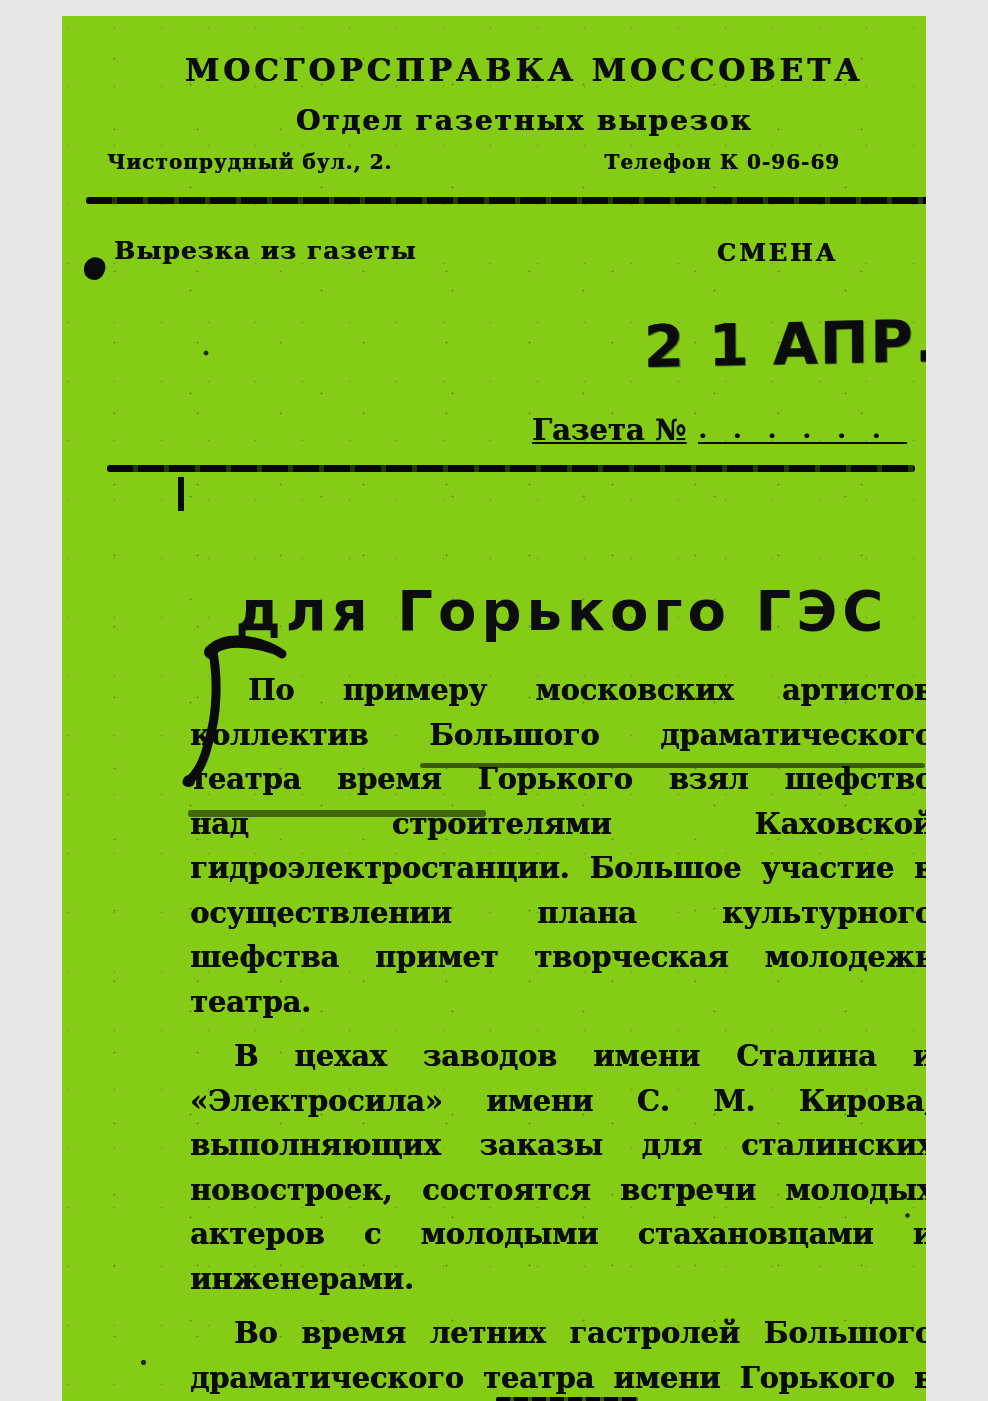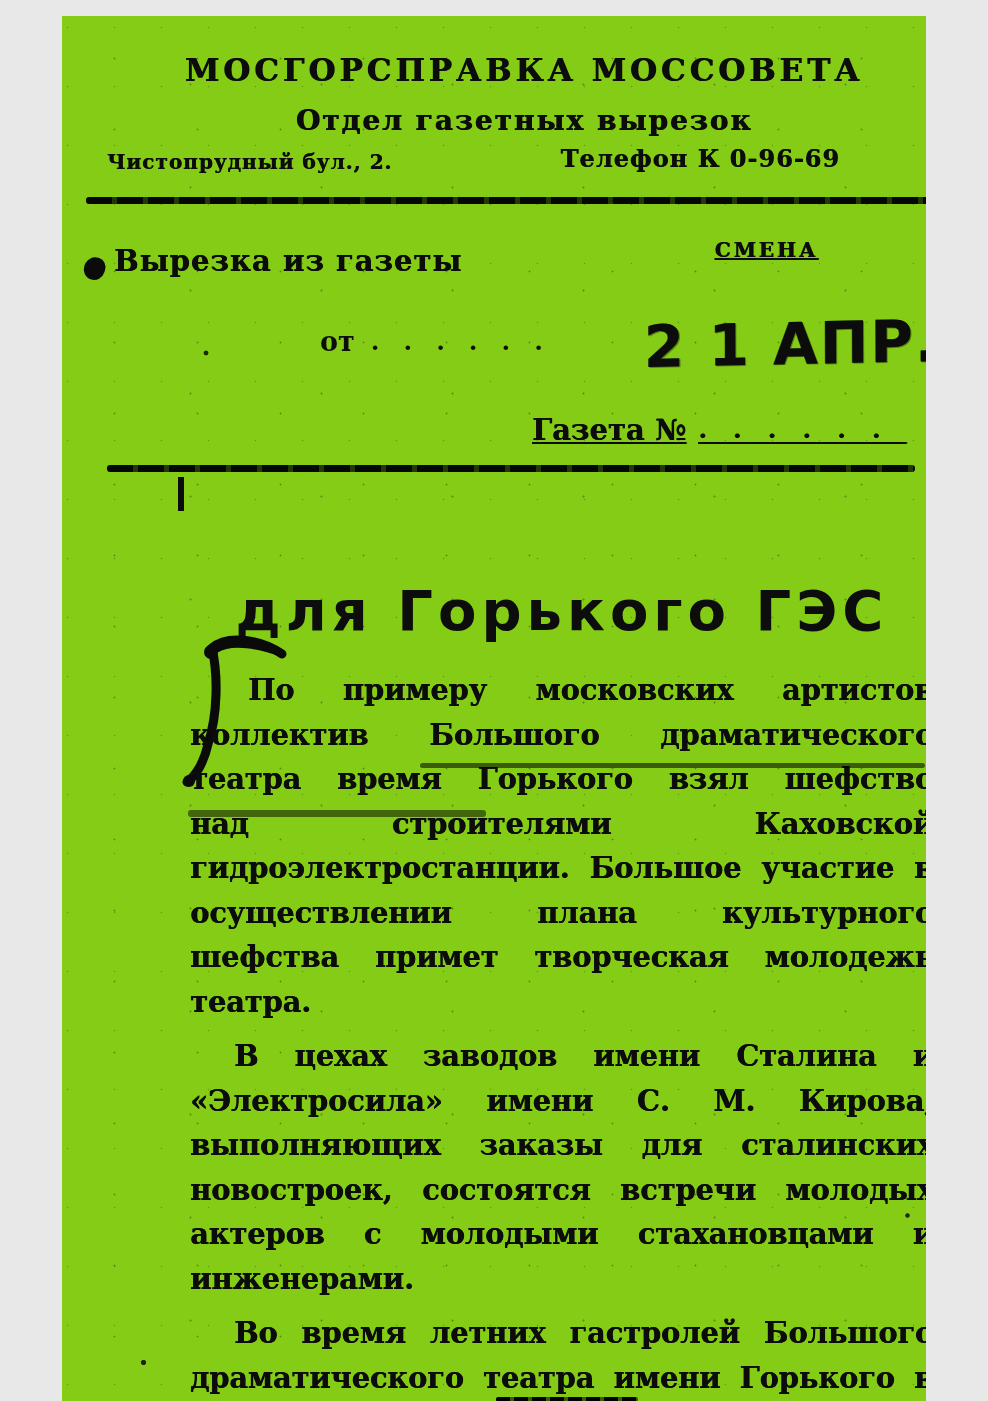--- a/index.html
+++ b/index.html
@@ -25,31 +25,31 @@
   }
   .abs{position:absolute;}
   .heavy{text-shadow:.8px 0 0 currentColor;}
   .soft{text-shadow:.5px 0 0 currentColor;}
 
   .org{top:36px;left:0;width:924px;text-align:center;
        font-size:31px;font-weight:bold;letter-spacing:4px;}
   .dept{top:88px;left:0;width:924px;text-align:center;
        font-size:28px;font-weight:bold;letter-spacing:2px;}
   .addr{top:134px;left:45px;font-size:20px;font-weight:bold;letter-spacing:1px;}
-  .phone{top:128px;right:86px;font-size:24px;font-weight:bold;letter-spacing:1px;}
+  .phone{top:134px;right:86px;font-size:20px;font-weight:bold;letter-spacing:1px;}
 
   .rule{background:repeating-linear-gradient(90deg,#070707 0 26px,rgba(0,0,0,.72) 26px 31px);
         border-radius:3px;}
   .rule1{top:181px;left:24px;width:884px;height:7px;}
   .rule2{top:449px;left:45px;width:808px;height:7px;}
 
   .blot{top:241px;left:22px;width:21px;height:23px;background:#0b0b0b;
         border-radius:54% 46% 50% 50%;transform:rotate(18deg);}
-  .cliplabel{top:228px;left:52px;font-size:29px;font-weight:bold;letter-spacing:1px;text-align:center;}
-  .papername{top:222px;right:108px;font-size:20px;font-weight:bold;letter-spacing:3px;text-decoration:underline;}
+  .cliplabel{top:220px;left:52px;font-size:25px;font-weight:bold;letter-spacing:1px;text-align:center;}
+  .papername{top:222px;right:88px;font-size:24px;font-weight:bold;letter-spacing:3px;}
 
   .fromrow{top:310px;left:258px;font-size:27px;font-weight:bold;}
   .dots{font-size:25px;letter-spacing:24px;margin-left:16px;font-weight:bold;
         vertical-align:1px;}
   .stamp{top:292px;left:582px;font-family:"DejaVu Sans","Liberation Sans",sans-serif;
         font-size:58px;font-weight:bold;letter-spacing:2px;white-space:nowrap;
         transform:rotate(-1.2deg) skewX(-1deg);
         text-shadow:1px 1px 0 rgba(0,0,0,.35), -0.5px 0 0 rgba(0,0,0,.5);}
   .city{top:399px;left:48px;font-size:30px;font-weight:bold;letter-spacing:2px;}
   .issue{top:397px;left:470px;font-size:29px;font-weight:bold;white-space:nowrap;text-decoration:underline;}
@@ -91,23 +91,20 @@
   <div class="abs dept heavy">Отдел газетных вырезок</div>
   <div class="abs addr soft">Чистопрудный бул., 2.</div>
   <div class="abs phone soft">Телефон К 0-96-69</div>
 
   <div class="abs rule rule1"></div>
 
   <div class="abs blot"></div>
   <div class="abs cliplabel soft">Вырезка из газеты</div>
   <div class="abs papername heavy">СМЕНА</div>
 
-  <div class="abs fromrow">
-    <span>от</span><span class="dots">......</span>
-  </div>
 
   <div class="abs stamp">2 1 АПР. 1951</div>
 
   <div class="abs issue soft">
     <span>Газета №</span><span class="dots2">......</span>
   </div>
 
   <div class="abs rule rule2"></div>
 
   <div class="abs tick"></div>

